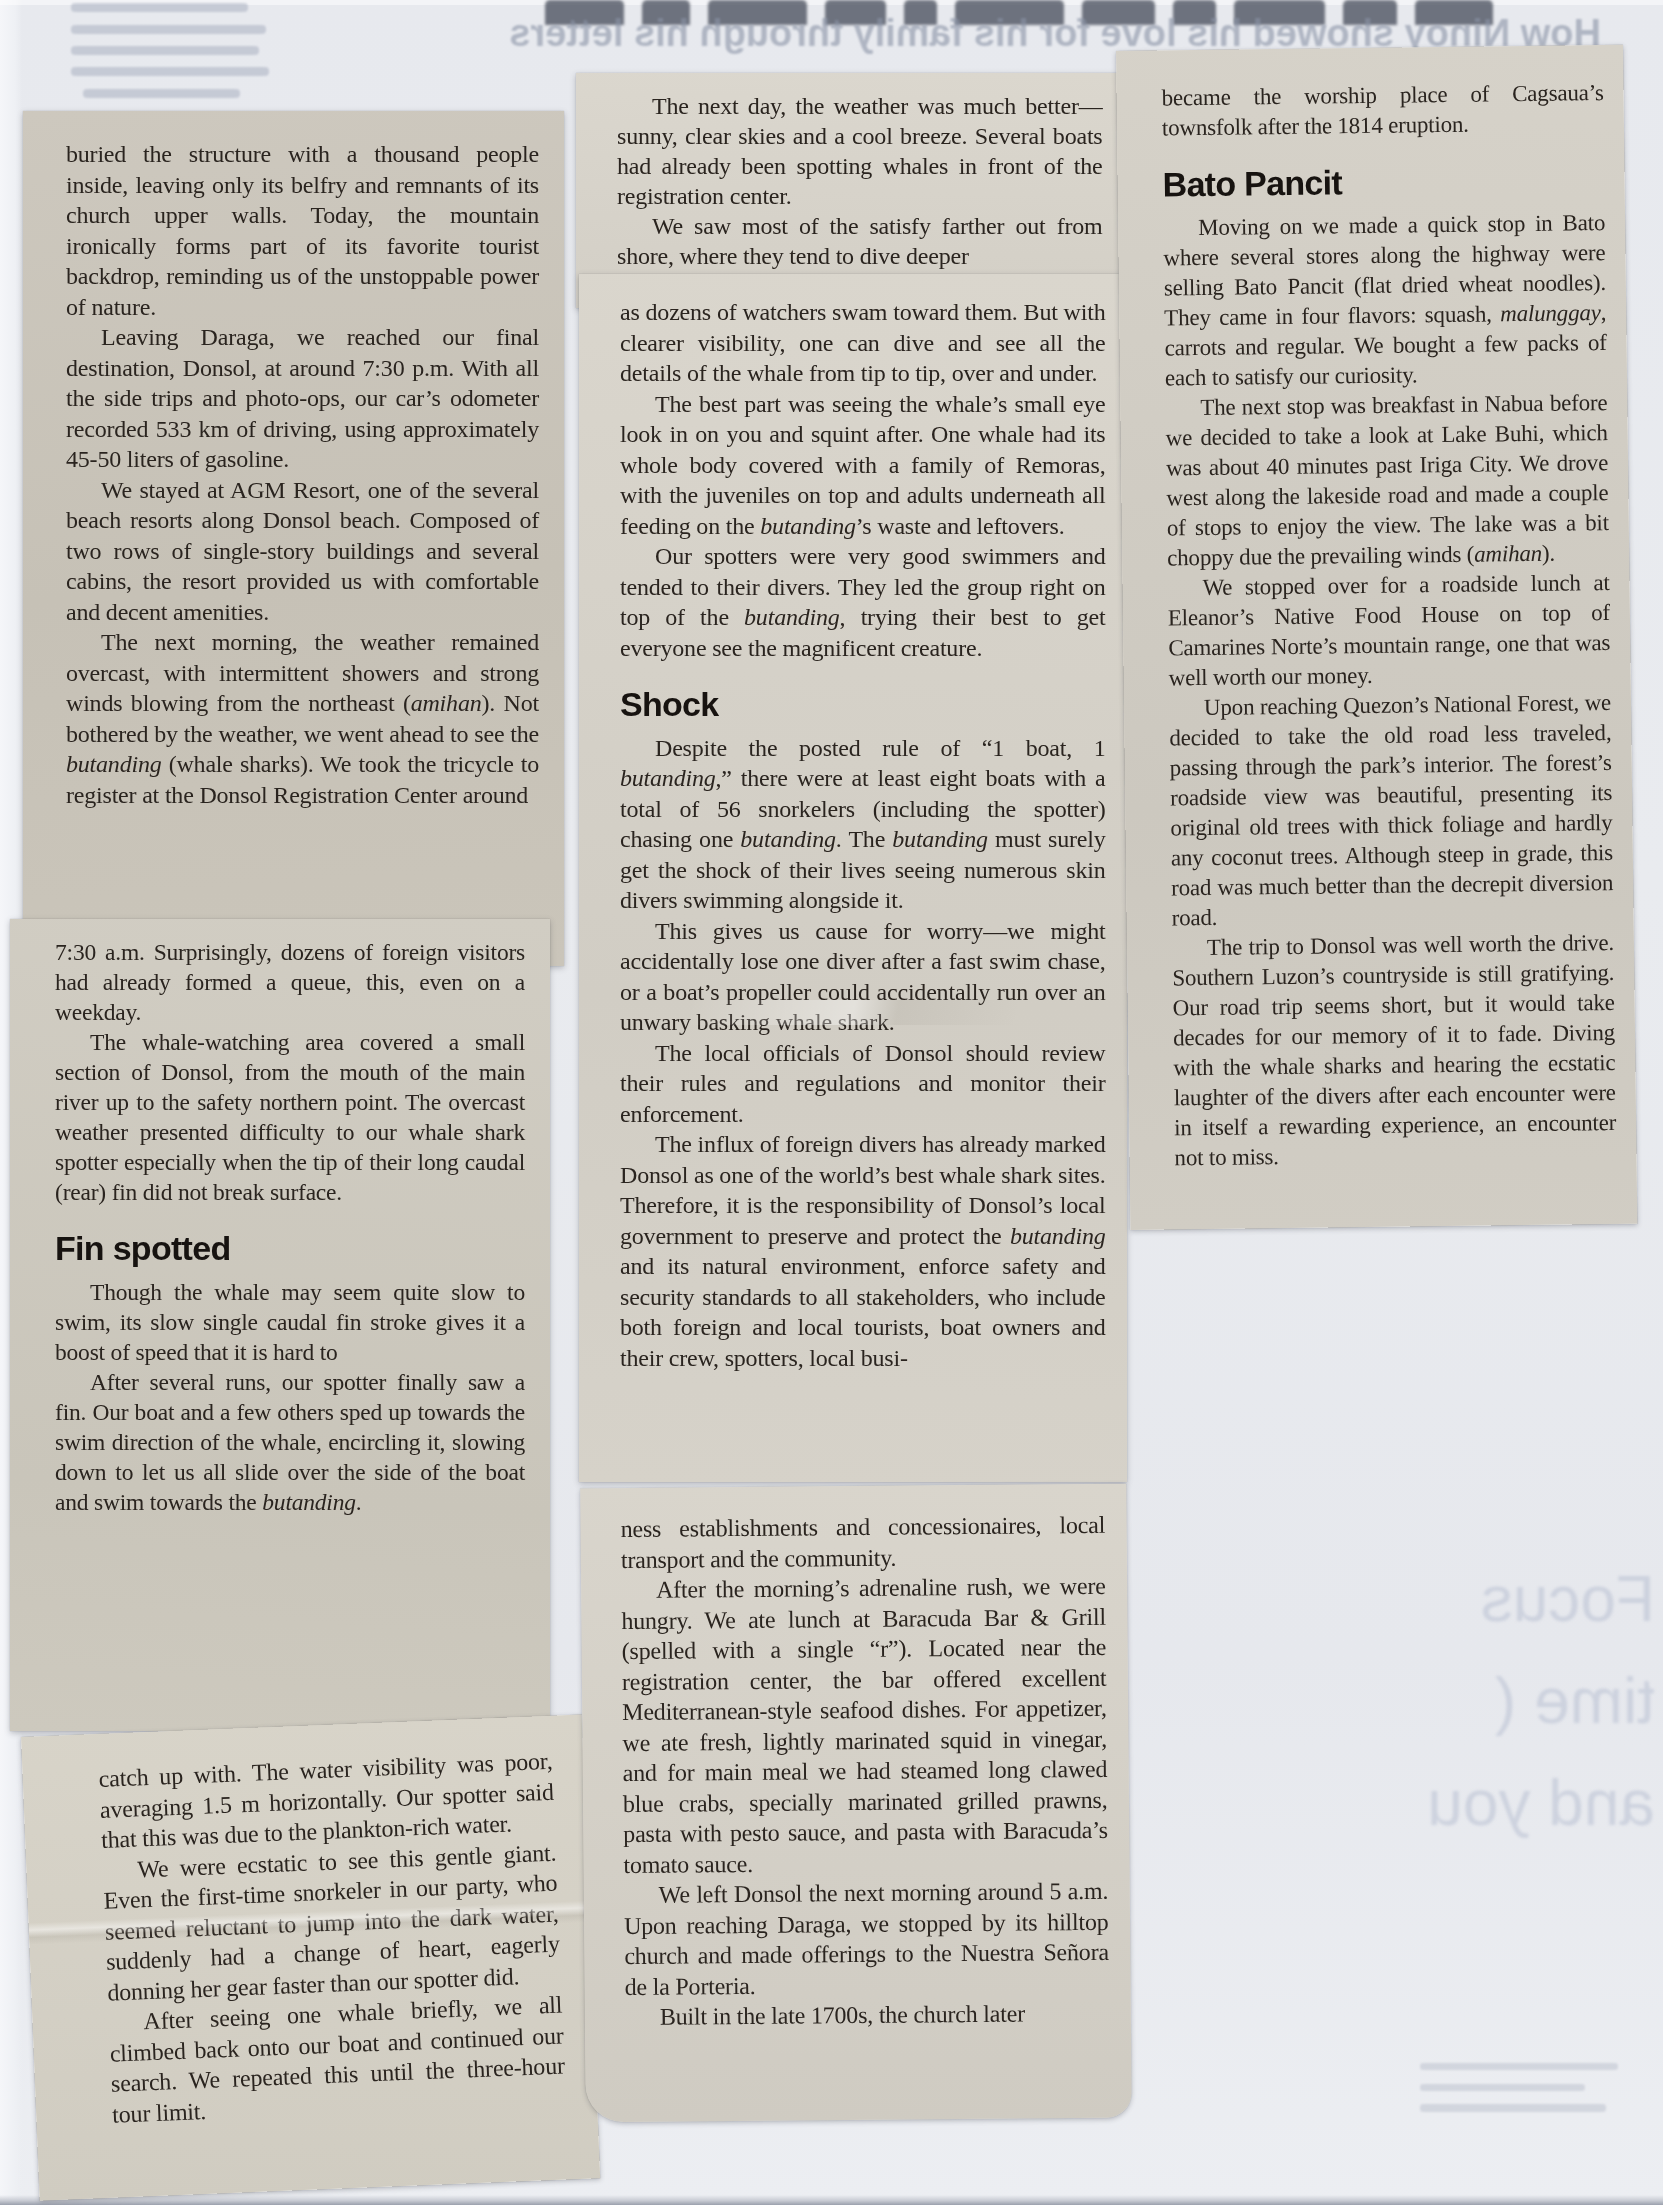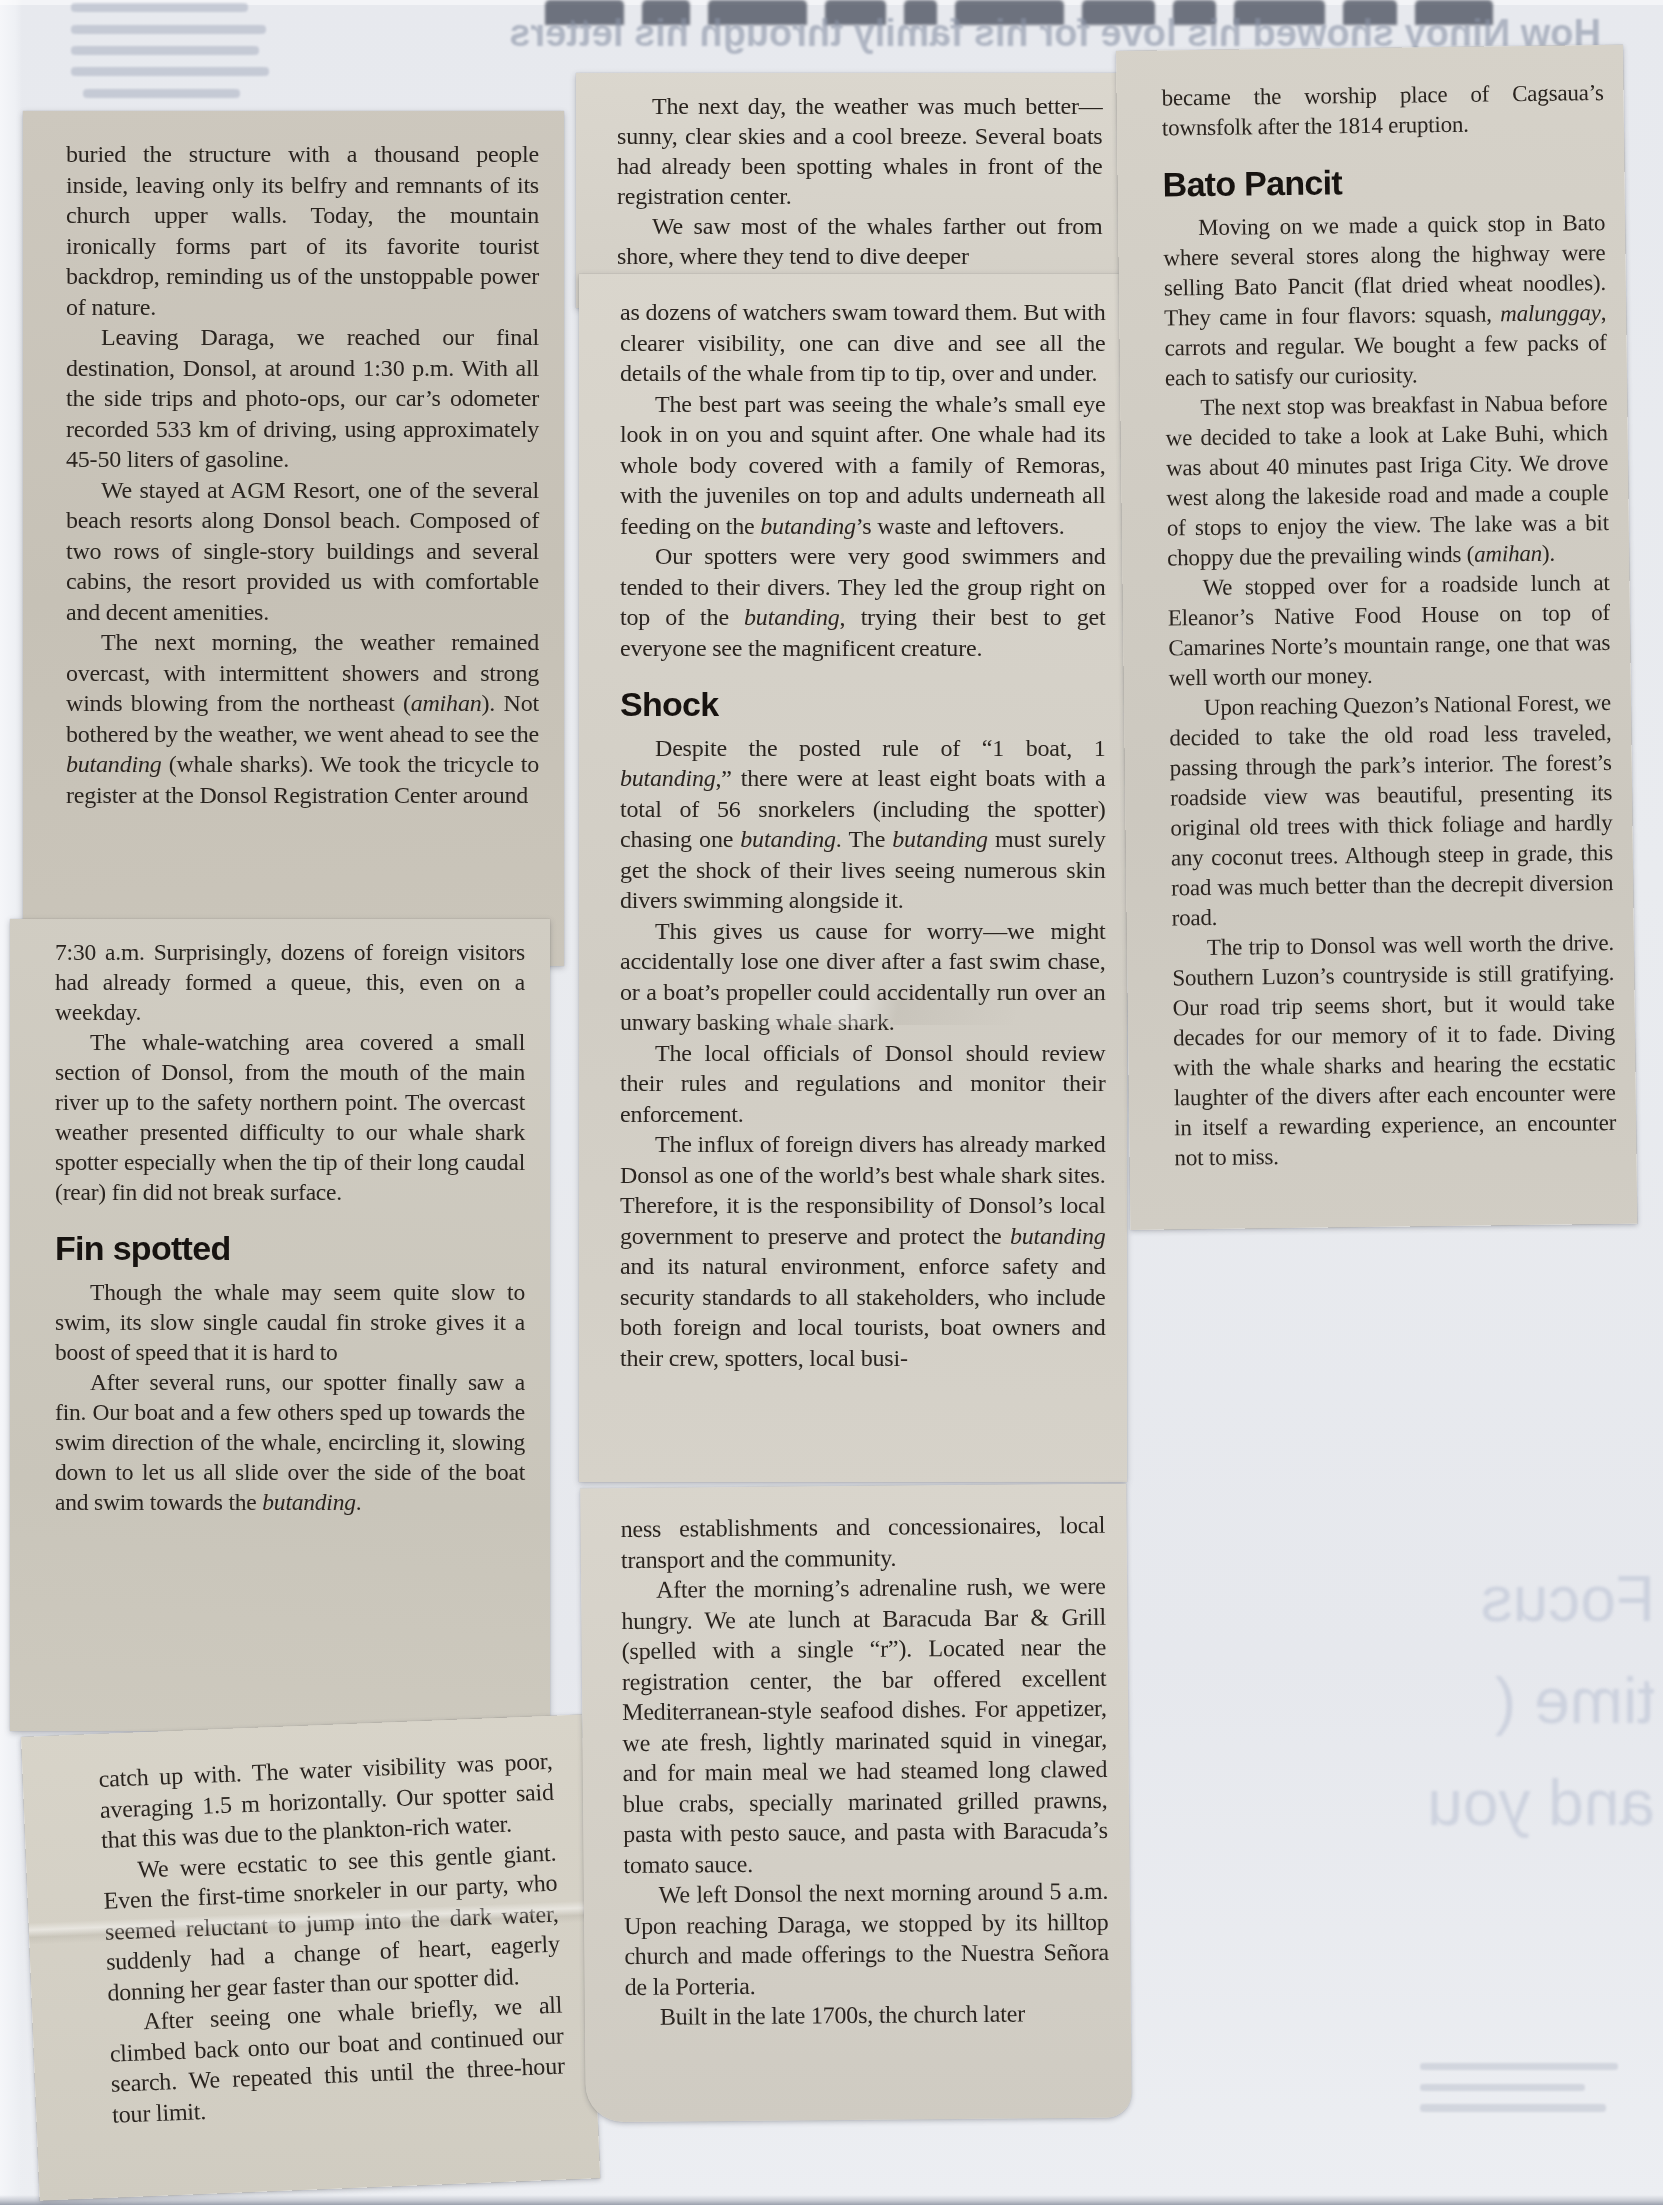--- a/index.html
+++ b/index.html
@@ -122,39 +122,39 @@
   <div>and you</div>
 </div>
 <div class="bleed" id="bleed-corner">
   <span></span>
   <span></span>
   <span></span>
 </div>
 
 <div class="scrap" id="scrap-l1">
     <p class="flush">buried the structure with a thousand people inside, leaving only its belfry and remnants of its church upper walls. Today, the mountain ironically forms part of its favorite tourist backdrop, reminding us of the unstoppable power of nature.</p>
-    <p>Leaving Daraga, we reached our final destination, Donsol, at around 1:30 p.m. With all the side trips and photo-ops, our car’s odometer recorded 533 km of driving, using approximately 45-50 liters of gasoline.</p>
+    <p>Leaving Daraga, we reached our final destination, Donsol, at around 7:30 p.m. With all the side trips and photo-ops, our car’s odometer recorded 533 km of driving, using approximately 45-50 liters of gasoline.</p>
     <p>We stayed at AGM Resort, one of the several beach resorts along Donsol beach. Composed of two rows of single-story buildings and several cabins, the resort provided us with comfortable and decent amenities.</p>
     <p>The next morning, the weather remained overcast, with intermittent showers and strong winds blowing from the northeast (<i>amihan</i>). Not bothered by the weather, we went ahead to see the <i>butanding</i> (whale sharks). We took the tricycle to register at the Donsol Registration Center around</p>
   </div>
 <div class="scrap" id="scrap-l2">
     <p class="flush">7:30 a.m. Surprisingly, dozens of foreign visitors had already formed a queue, this, even on a weekday.</p>
     <p>The whale-watching area covered a small section of Donsol, from the mouth of the main river up to the safety northern point. The overcast weather presented difficulty to our whale shark spotter especially when the tip of their long caudal (rear) fin did not break surface.</p>
     <h2>Fin spotted</h2>
     <p>Though the whale may seem quite slow to swim, its slow single caudal fin stroke gives it a boost of speed that it is hard to</p>
     <p>After several runs, our spotter finally saw a fin. Our boat and a few others sped up towards the swim direction of the whale, encircling it, slowing down to let us all slide over the side of the boat and swim towards the <i>butanding</i>.</p>
   </div>
 <div class="scrap" id="scrap-l3">
     <p class="flush">catch up with. The water visibility was poor, averaging 1.5 m horizontally. Our spotter said that this was due to the plankton-rich water.</p>
     <p>We were ecstatic to see this gentle giant. Even the first-time snorkeler in our party, who seemed reluctant to jump into the dark water, suddenly had a change of heart, eagerly donning her gear faster than our spotter did.</p>
     <p>After seeing one whale briefly, we all climbed back onto our boat and continued our search. We repeated this until the three-hour tour limit.</p>
   </div>
 <div class="scrap" id="scrap-m1">
     <p>The next day, the weather was much better—sunny, clear skies and a cool breeze. Several boats had already been spotting whales in front of the registration center.</p>
-    <p>We saw most of the whales farther out from shore, where they tend to dive deeper</p>
+    <p>We saw most of the satisfy farther out from shore, where they tend to dive deeper</p>
   </div>
 <div class="scrap" id="scrap-m2">
     <p class="flush">as dozens of watchers swam toward them. But with clearer visibility, one can dive and see all the details of the whale from tip to tip, over and under.</p>
     <p>The best part was seeing the whale’s small eye look in on you and squint after. One whale had its whole body covered with a family of Remoras, with the juveniles on top and adults underneath all feeding on the <i>butanding</i>’s waste and leftovers.</p>
     <p>Our spotters were very good swimmers and tended to their divers. They led the group right on top of the <i>butanding</i>, trying their best to get everyone see the magnificent creature.</p>
     <h2>Shock</h2>
     <p>Despite the posted rule of “1 boat, 1 <i>butanding</i>,” there were at least eight boats with a total of 56 snorkelers (including the spotter) chasing one <i>butanding</i>. The <i>butanding</i> must surely get the shock of their lives seeing numerous skin divers swimming alongside it.</p>
     <p>This gives us cause for worry—we might accidentally lose one diver after a fast swim chase, or a boat’s propeller could accidentally run over an unwary basking whale shark.</p>
     <p>The local officials of Donsol should review their rules and regulations and monitor their enforcement.</p>
     <p>The influx of foreign divers has already marked Donsol as one of the world’s best whale shark sites. Therefore, it is the responsibility of Donsol’s local government to preserve and protect the <i>butanding</i> and its natural environment, enforce safety and security standards to all stakeholders, who include both foreign and local tourists, boat owners and their crew, spotters, local busi-</p>

